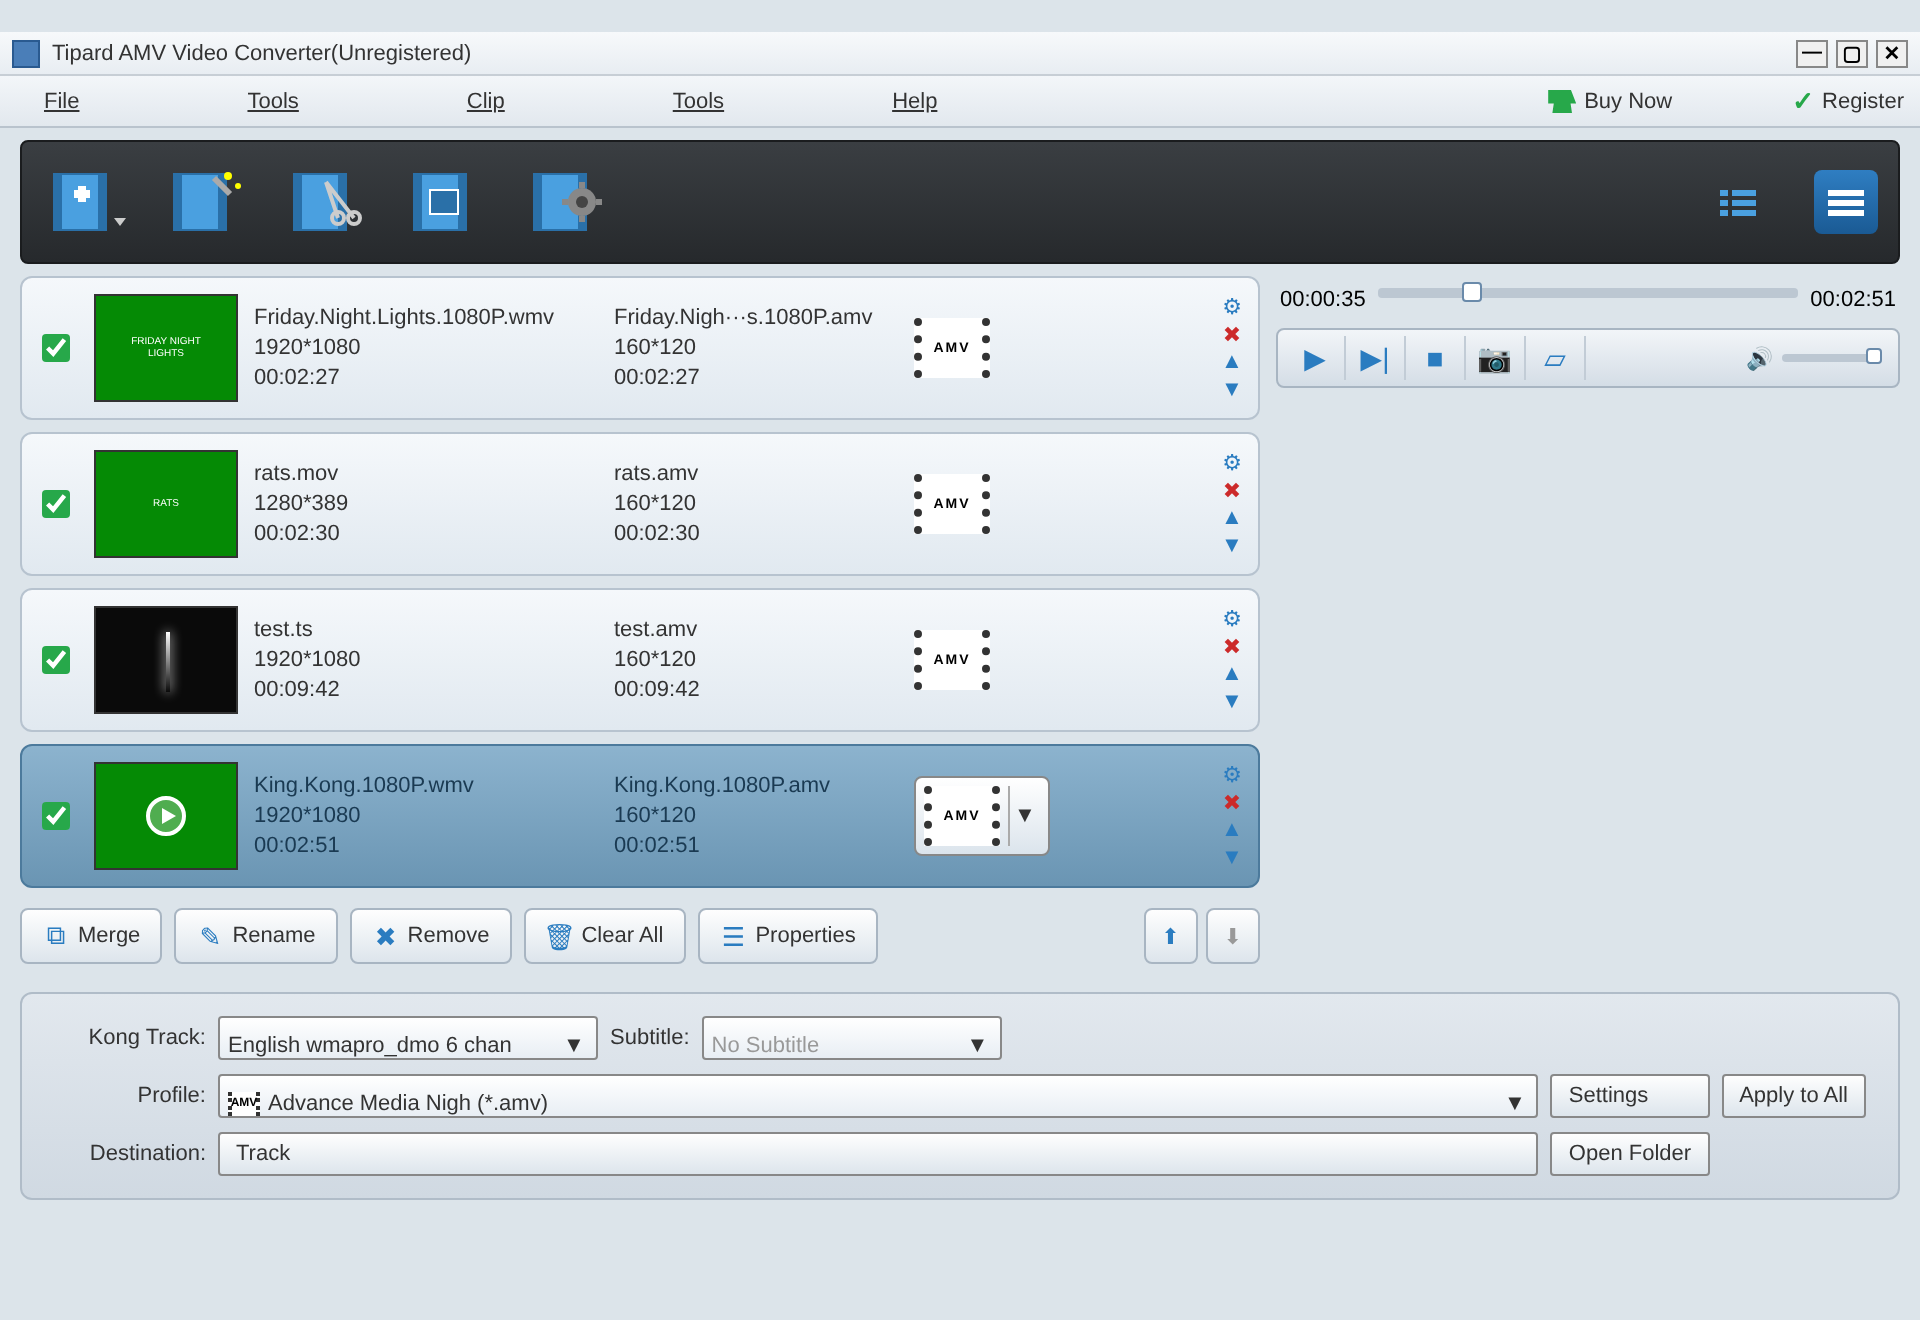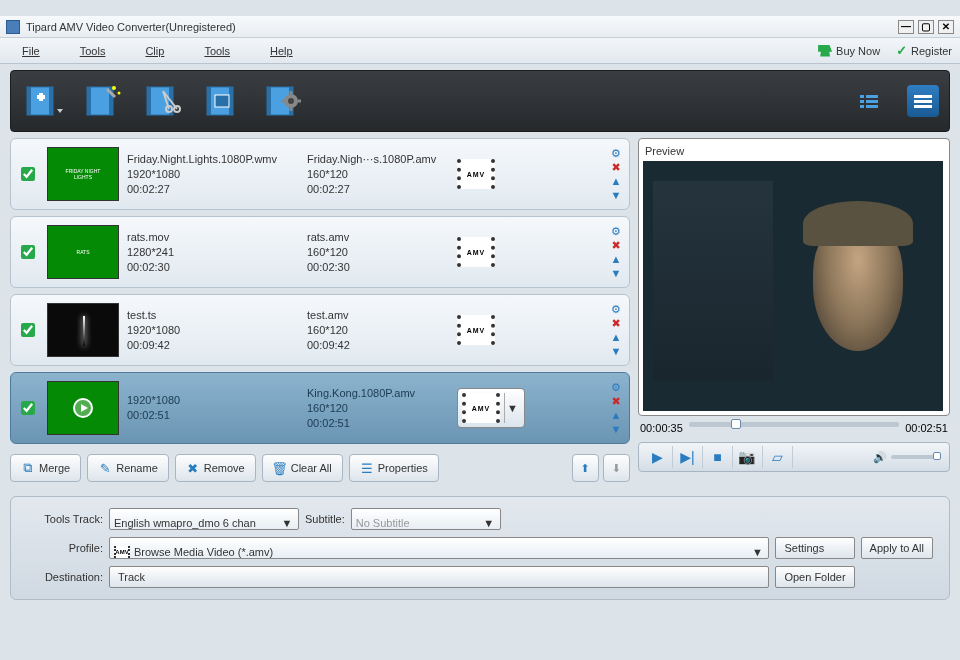--- a/index.html
+++ b/index.html
@@ -2,21 +2,21 @@
 <html><head>
 <meta charset="utf-8">
 <style>
 * { box-sizing: border-box; margin: 0; padding: 0; font-family: "Tahoma", sans-serif; font-size: 11px; }
 body { background: #dce4ea; width: 960px; height: 660px; overflow: hidden; }
 .titlebar { height: 22px; background: linear-gradient(#f7f9fb,#e8edf2); border-bottom: 1px solid #c7ced5; display: flex; align-items: center; padding: 0 6px; margin-top: 16px; }
 .titlebar .logo { width: 14px; height: 14px; background: #4a7eb8; margin-right: 6px; border: 1px solid #2a5a90; }
 .titlebar .title { flex: 1; color: #333; }
 .wincontrols { display: flex; gap: 4px; }
 .wincontrols span { width: 16px; height: 14px; border: 1px solid #888; display: inline-flex; align-items: center; justify-content: center; cursor: pointer; background: #f0f0f0; font-size: 10px; font-weight: bold; }
-.menubar { height: 26px; background: linear-gradient(#f3f6f9,#e2e8ee); display: flex; align-items: center; padding: 0 8px; border-bottom: 1px solid #b9c3cd; }
+.menubar { height: 26px; background: linear-gradient(#f3f6f9,#e2e8ee); display: flex; align-items: center; padding: 0 8px; border-bottom: 1px solid #b9c3cd; gap: 44px; }
 .menubar .menu { margin: 0 26px 0 14px; text-decoration: underline; color: #333; cursor: pointer; }
 .menubar .spacer { flex: 1; }
 .menubar .action { display: flex; align-items: center; gap: 4px; margin-left: 16px; cursor: pointer; color: #333; }
 .cart-icon { width: 14px; height: 12px; background: #27a84a; clip-path: polygon(0 0, 80% 0, 100% 60%, 20% 60%, 15% 100%, 85% 100%, 80% 60%, 0 60%); }
 .check-icon { color: #27a84a; font-weight: bold; font-size: 13px; }
 .toolbar { margin: 6px 10px; height: 62px; background: linear-gradient(#3a3e42,#26292c); border: 1px solid #1a1c1e; border-radius: 4px; display: flex; align-items: center; padding: 0 10px; gap: 16px; }
 .toolbtn { width: 44px; height: 44px; display: flex; align-items: center; justify-content: center; cursor: pointer; position: relative; }
 .toolbtn svg { width: 40px; height: 40px; }
 .toolbar .tspacer { flex: 1; }
 .viewbtn { width: 32px; height: 32px; background: linear-gradient(#2f7ec2,#1a5a94); border-radius: 4px; display: flex; align-items: center; justify-content: center; cursor: pointer; margin-left: 6px; }
@@ -216,21 +216,21 @@
 
     <div class="fileitem">
       <div class="cbwrap">
           <input type="checkbox" checked="" style="">
         </div>
       <div class="thumb">
           <div class="tinytxt">RATS</div>
         </div>
       <div class="meta">
         <div>rats.mov</div>
-        <div>1280*241</div>
+        <div>1280*389</div>
         <div>00:02:30</div>
       </div>
       <div class="out">
         <div>rats.amv</div>
         <div>160*120</div>
         <div>00:02:30</div>
       </div>
       <div class="fmtwrap">
           <div class="fmticon">AMV</div>
         </div>
@@ -271,20 +271,21 @@
     </div>
 
     <div class="fileitem selected">
       <div class="cbwrap">
           <input type="checkbox" checked="" style="">
         </div>
       <div class="thumb">
           <div class="play"></div>
         </div>
       <div class="meta">
+        <div>King.Kong.1080P.wmv</div>
         <div>1920*1080</div>
         <div>00:02:51</div>
       </div>
       <div class="out">
         <div>King.Kong.1080P.amv</div>
         <div>160*120</div>
         <div>00:02:51</div>
       </div>
       <div class="fmtwrap big">
           <div class="fmticon">AMV</div>
@@ -324,28 +325,20 @@
             <span style="color:#2a7cc0">⬆</span>
           </div>
         <div class="abtn" style="padding:0 8px">
             <span style="color:#999">⬇</span>
           </div>
       </div>
     </div>
   </div>
 
   <div class="preview">
-    <div class="previewframe">
-      <div class="previewlabel">Preview</div>
-      <div class="previewimg">
-        <div class="bg1"></div>
-          <div class="face"></div>
-          <div class="hat"></div>
-      </div>
-    </div>
     <div class="timerow">
       <span>00:00:35</span>
       <div class="timetrack">
           <div class="timethumb"></div>
         </div>
       <span>00:02:51</span>
     </div>
     <div class="previewctrls">
       <div class="pbtn">▶</div>
       <div class="pbtn">▶|</div>
@@ -357,37 +350,37 @@
         <div class="voltrack">
             <div class="vt"></div>
           </div>
       </div>
     </div>
   </div>
 </div>
 
 <div class="bottom">
   <div class="settings">
-    <label>Tools Track:</label>
+    <label>Kong Track:</label>
     <div style="display:flex;gap:6px;align-items:center;grid-column:2/6">
       <div class="combo" style="width:190px">
           <span class="ctext">English wmapro_dmo 6 chan</span>
           <span class="cdrop">▼</span>
         </div>
       <label>Subtitle:</label>
       <div class="combo disabled" style="width:150px">
           <span class="ctext">No Subtitle</span>
           <span class="cdrop">▼</span>
         </div>
     </div>
 
     <label>Profile:</label>
     <div class="combo">
         <span class="tinyprofile">AMV</span>
-        <span class="ctext">Browse Media Video (*.amv)</span>
+        <span class="ctext">Advance Media Nigh (*.amv)</span>
         <span class="cdrop">▼</span>
       </div>
     <div class="sbtn">
         <span>Settings</span>
       </div>
     <div class="sbtn">
         <span>Apply to All</span>
       </div>
     <span></span>
 

